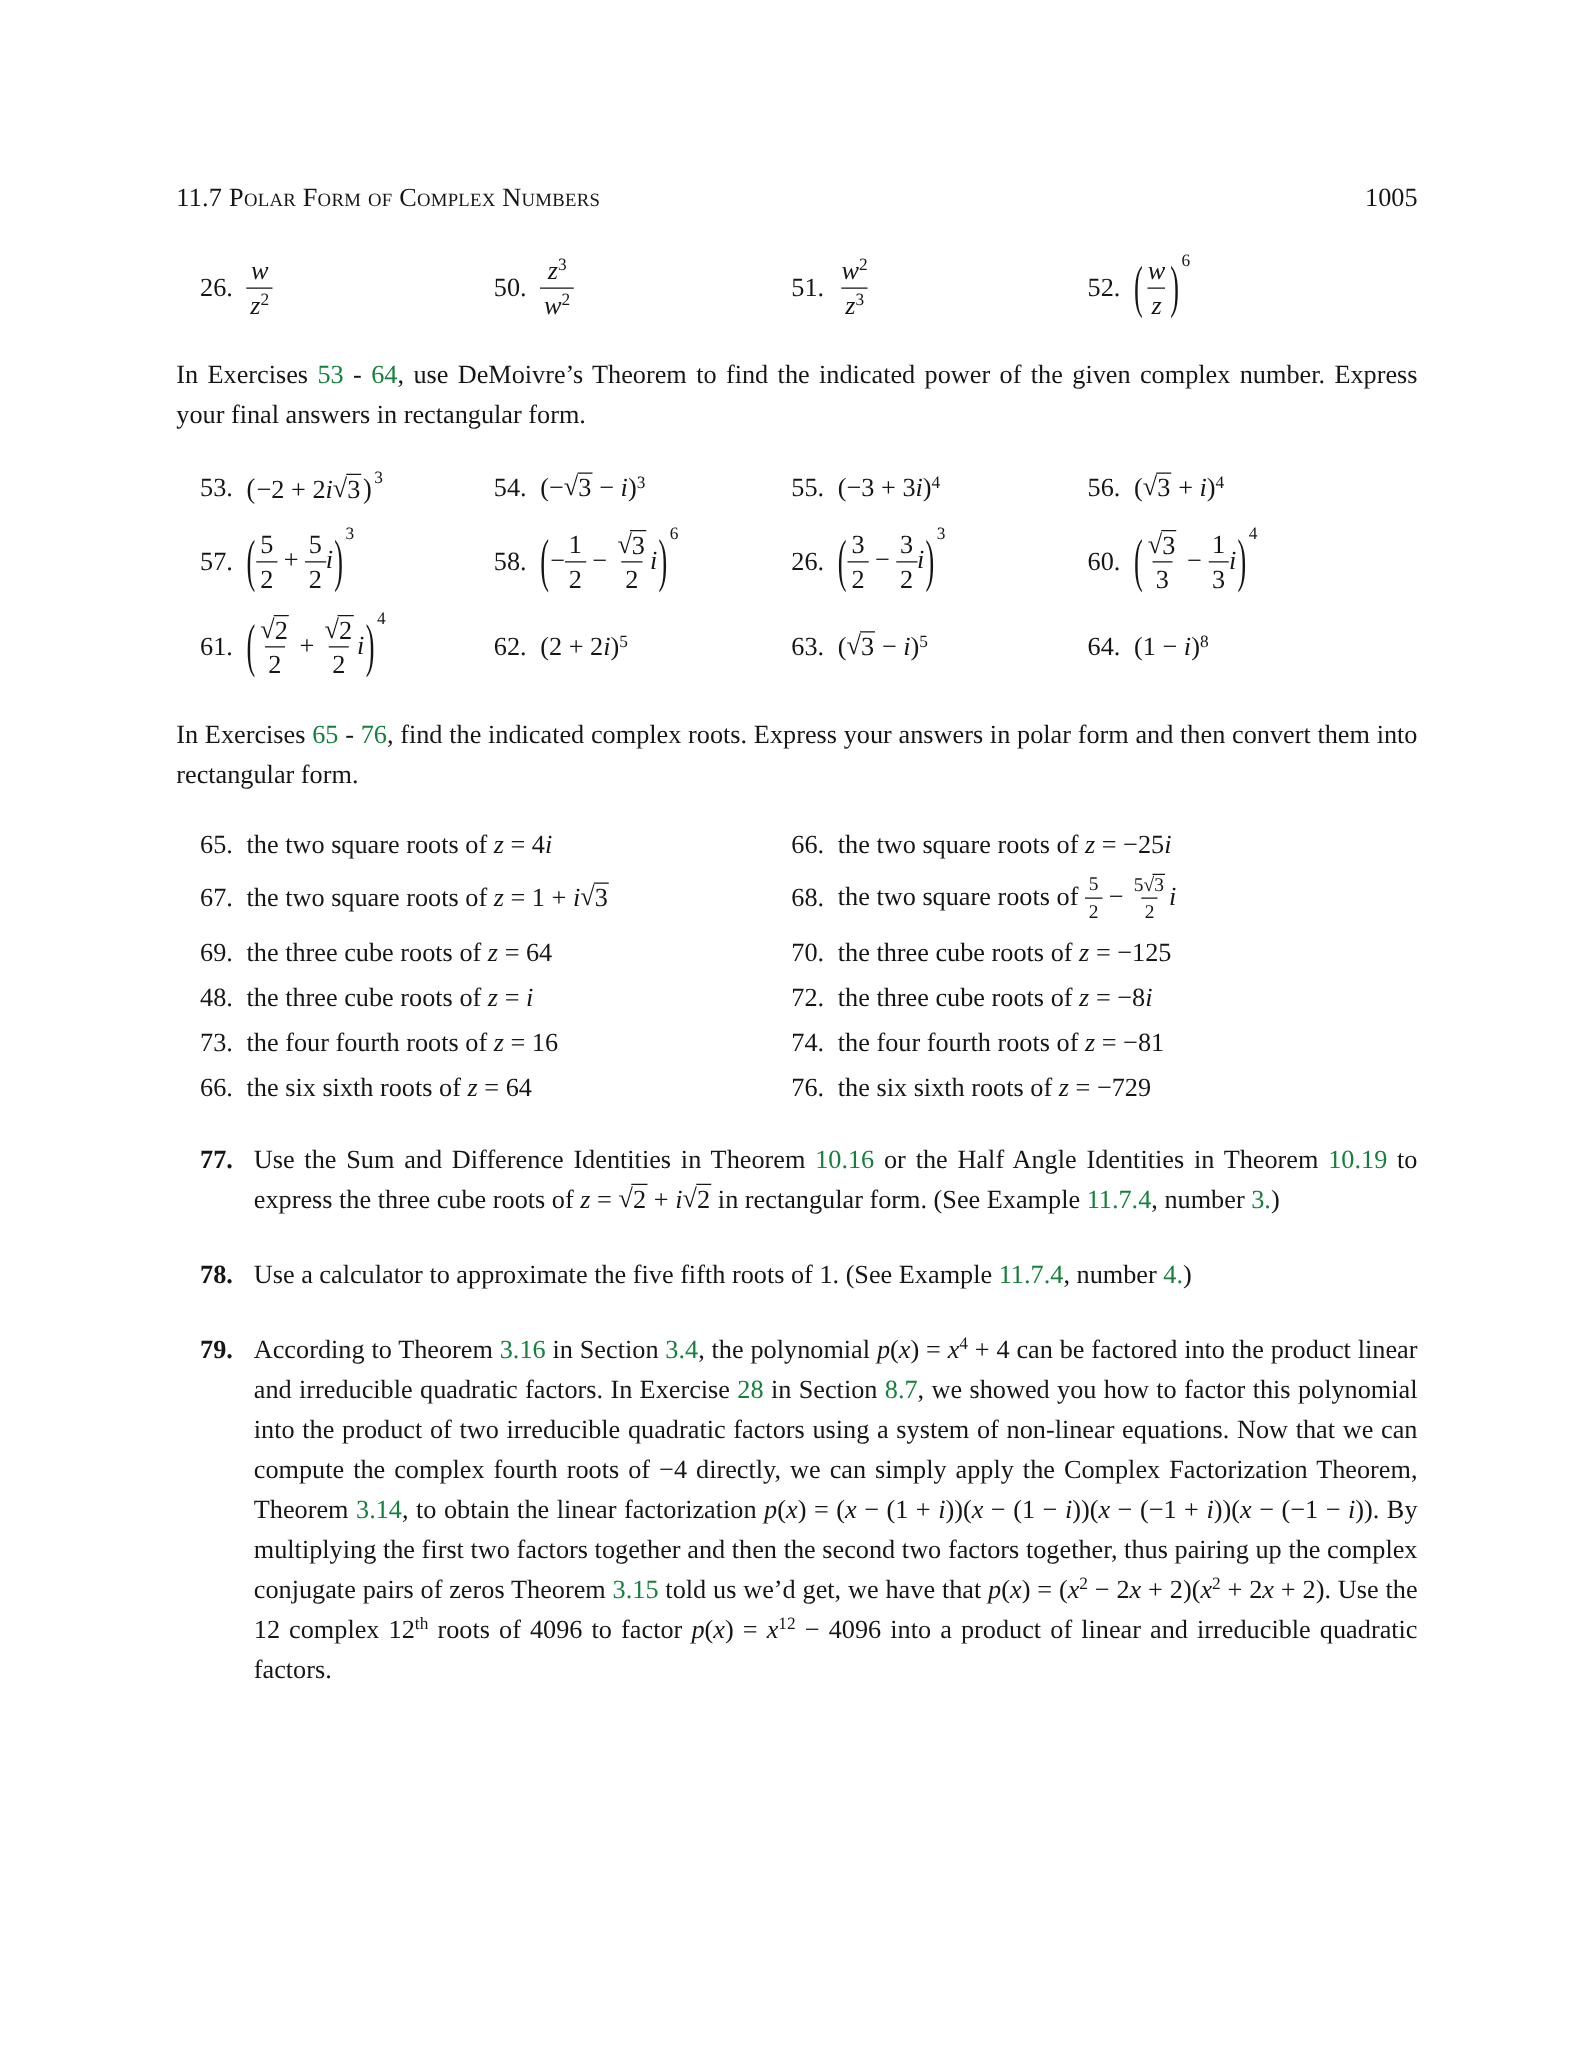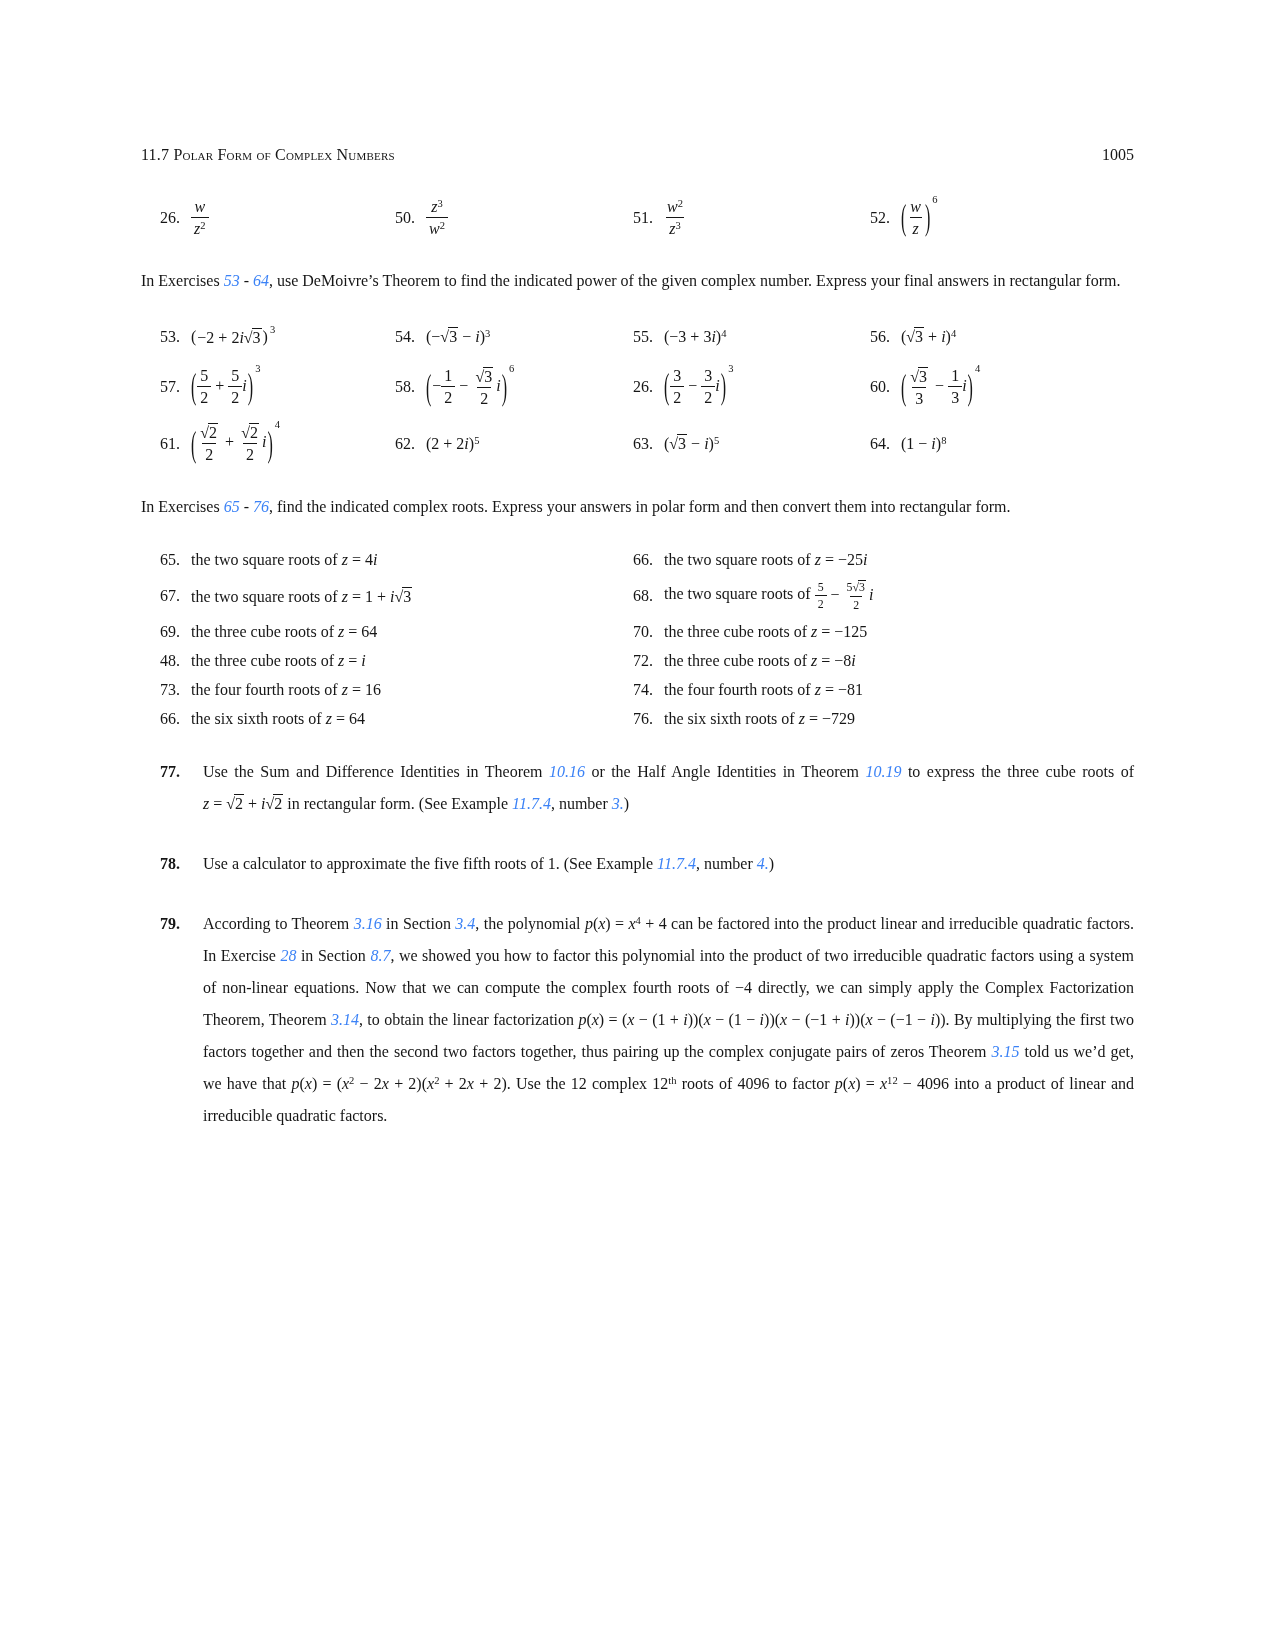--- a/index.html
+++ b/index.html
@@ -7,31 +7,31 @@
   body {
     width:1275px; height:1650px;
     font-family:"Liberation Serif", serif;
     color:#161616;
     -webkit-font-smoothing:antialiased;
   }
   .page {
     position:relative;
     width:1275px; height:1650px;
     padding:146px 141px 40px 141px;
-    font-size:16px;
+    font-size:21px;
     overflow:hidden;
   }
   
   .pagehead { display:flex; justify-content:space-between; align-items:baseline; }
   .runhead { letter-spacing:0.2px; }
   .sc { font-variant:small-caps; }
   
   .ins { margin-top:27px; text-align:justify; line-height:32px; }
   
-  .link { color:#3b82f6; cursor:pointer;font-style:italic; }
+  .link { color:#15803d; cursor:pointer; }
   
   .row4 {
     display:grid;
     grid-template-columns:235px 238px 237px auto;
     padding-left:19px;
     align-items:center;
   }
   .r1 { margin-top:34px; }
   .r2 { margin-top:30px; }
   .r3 { margin-top:20px; }

